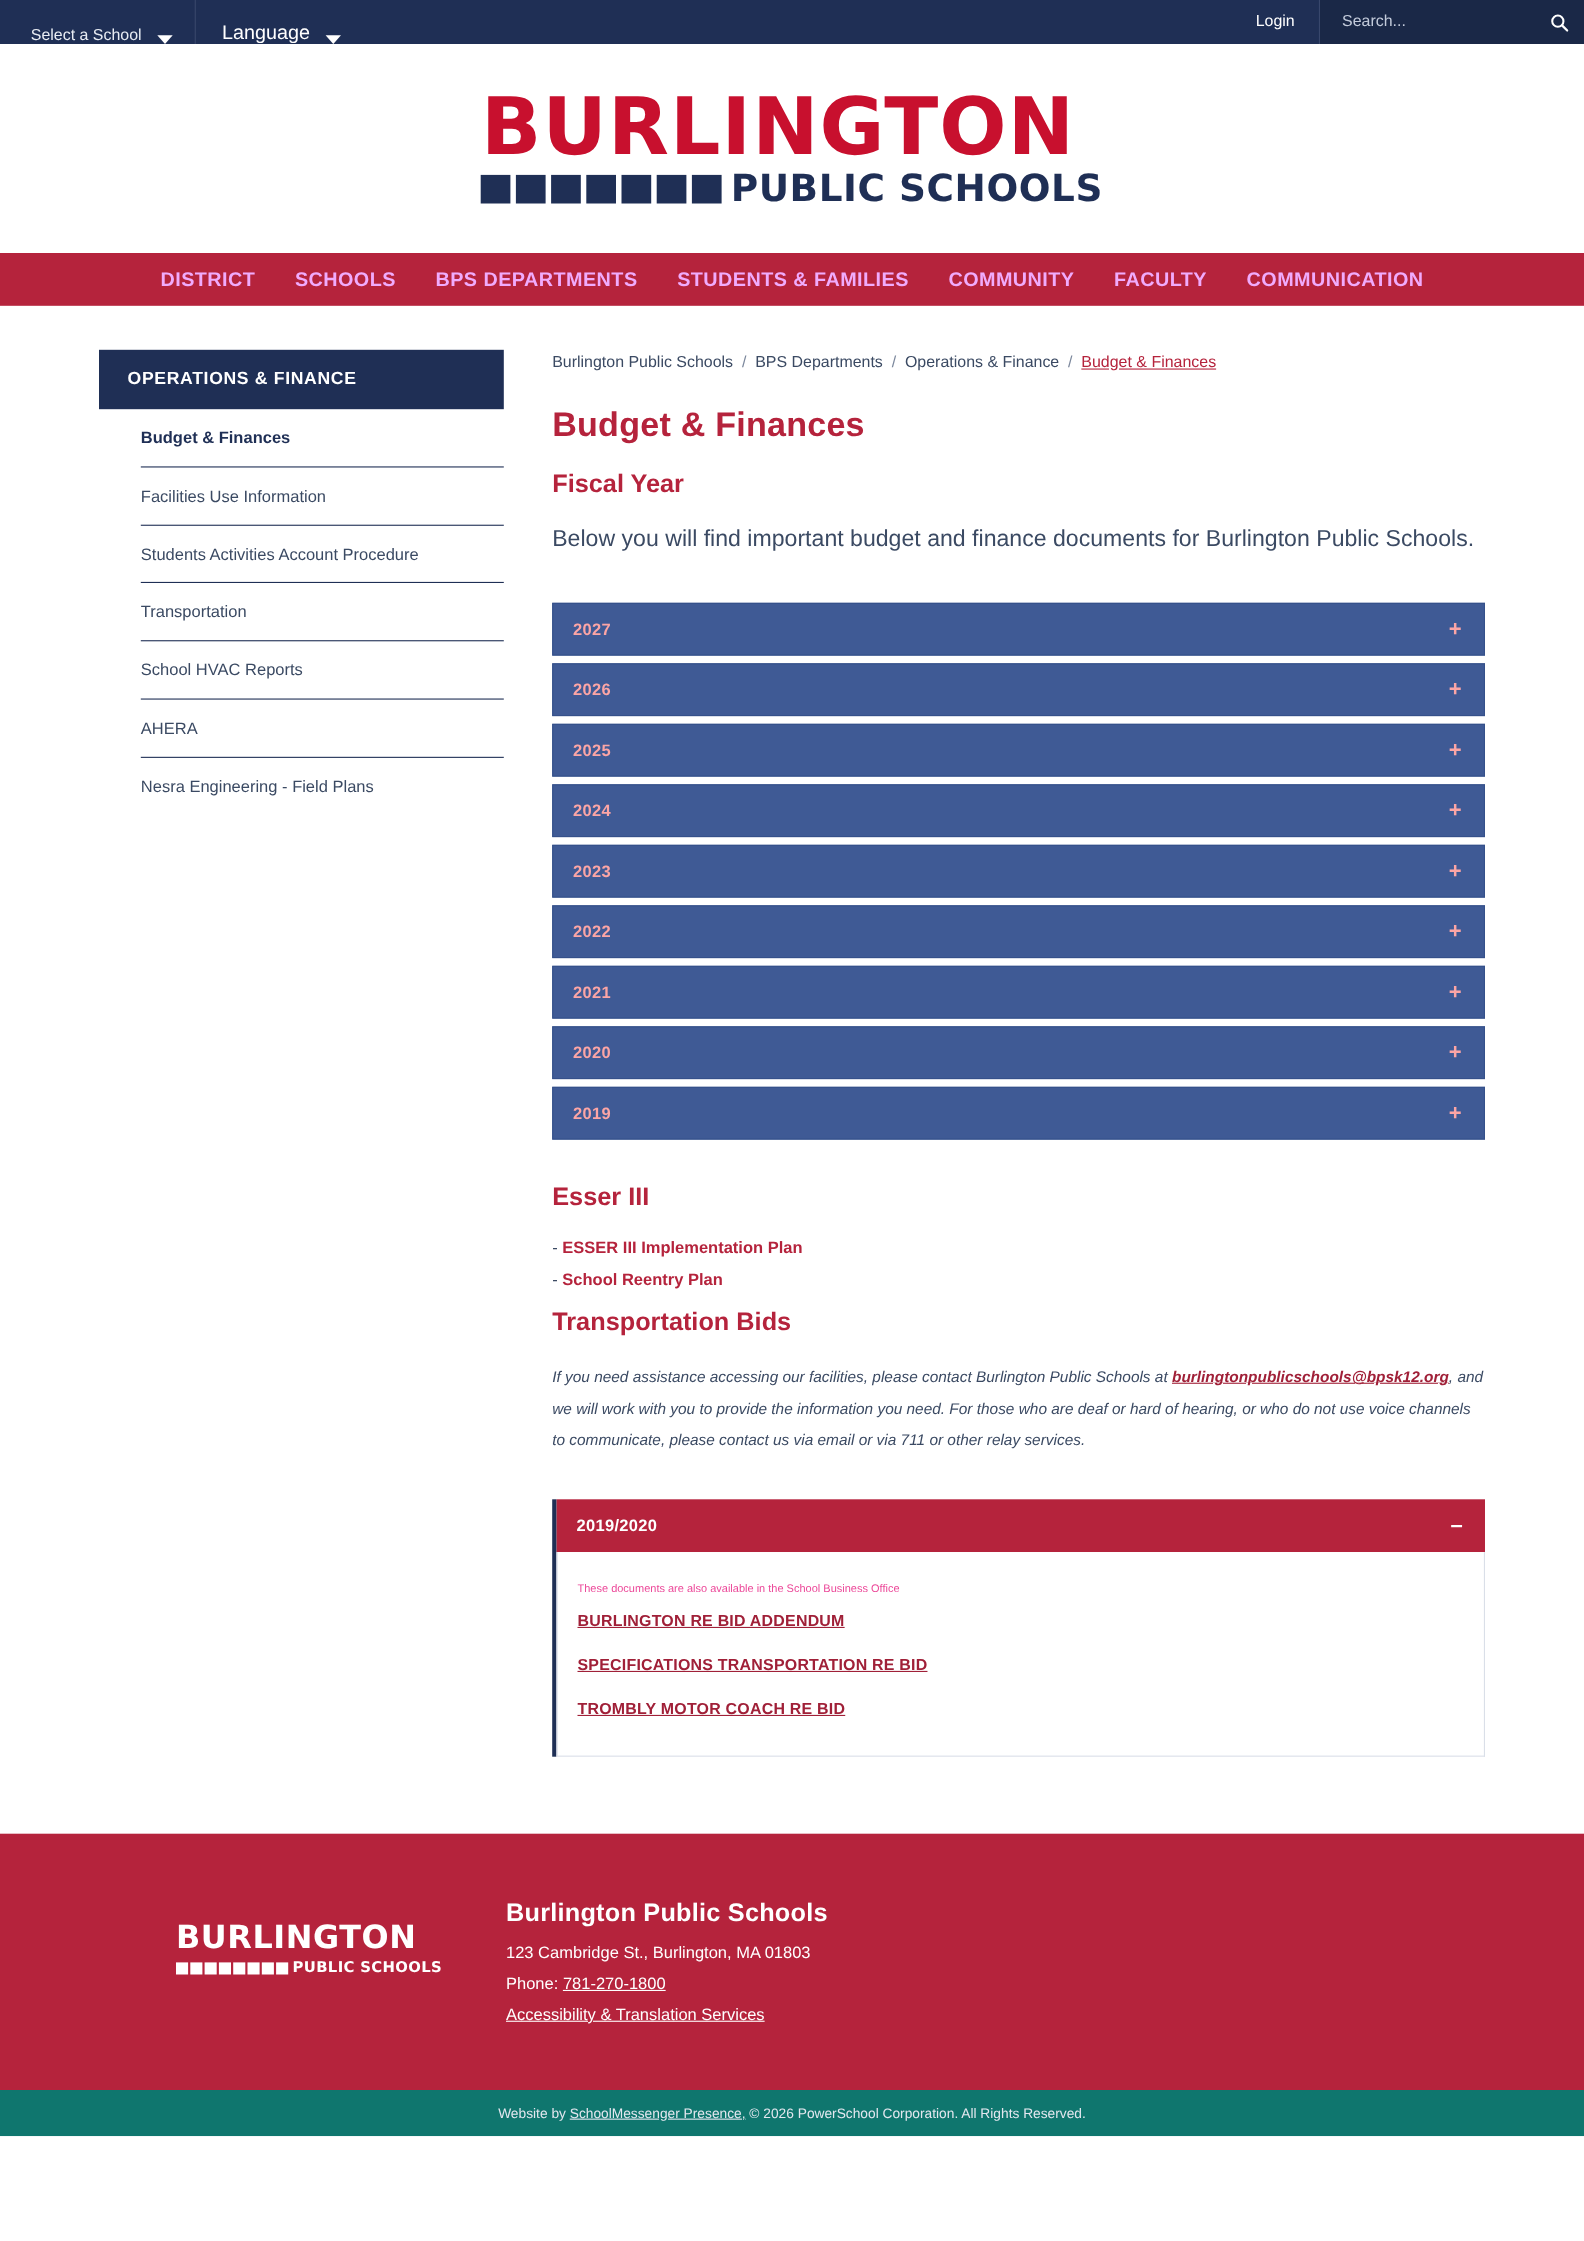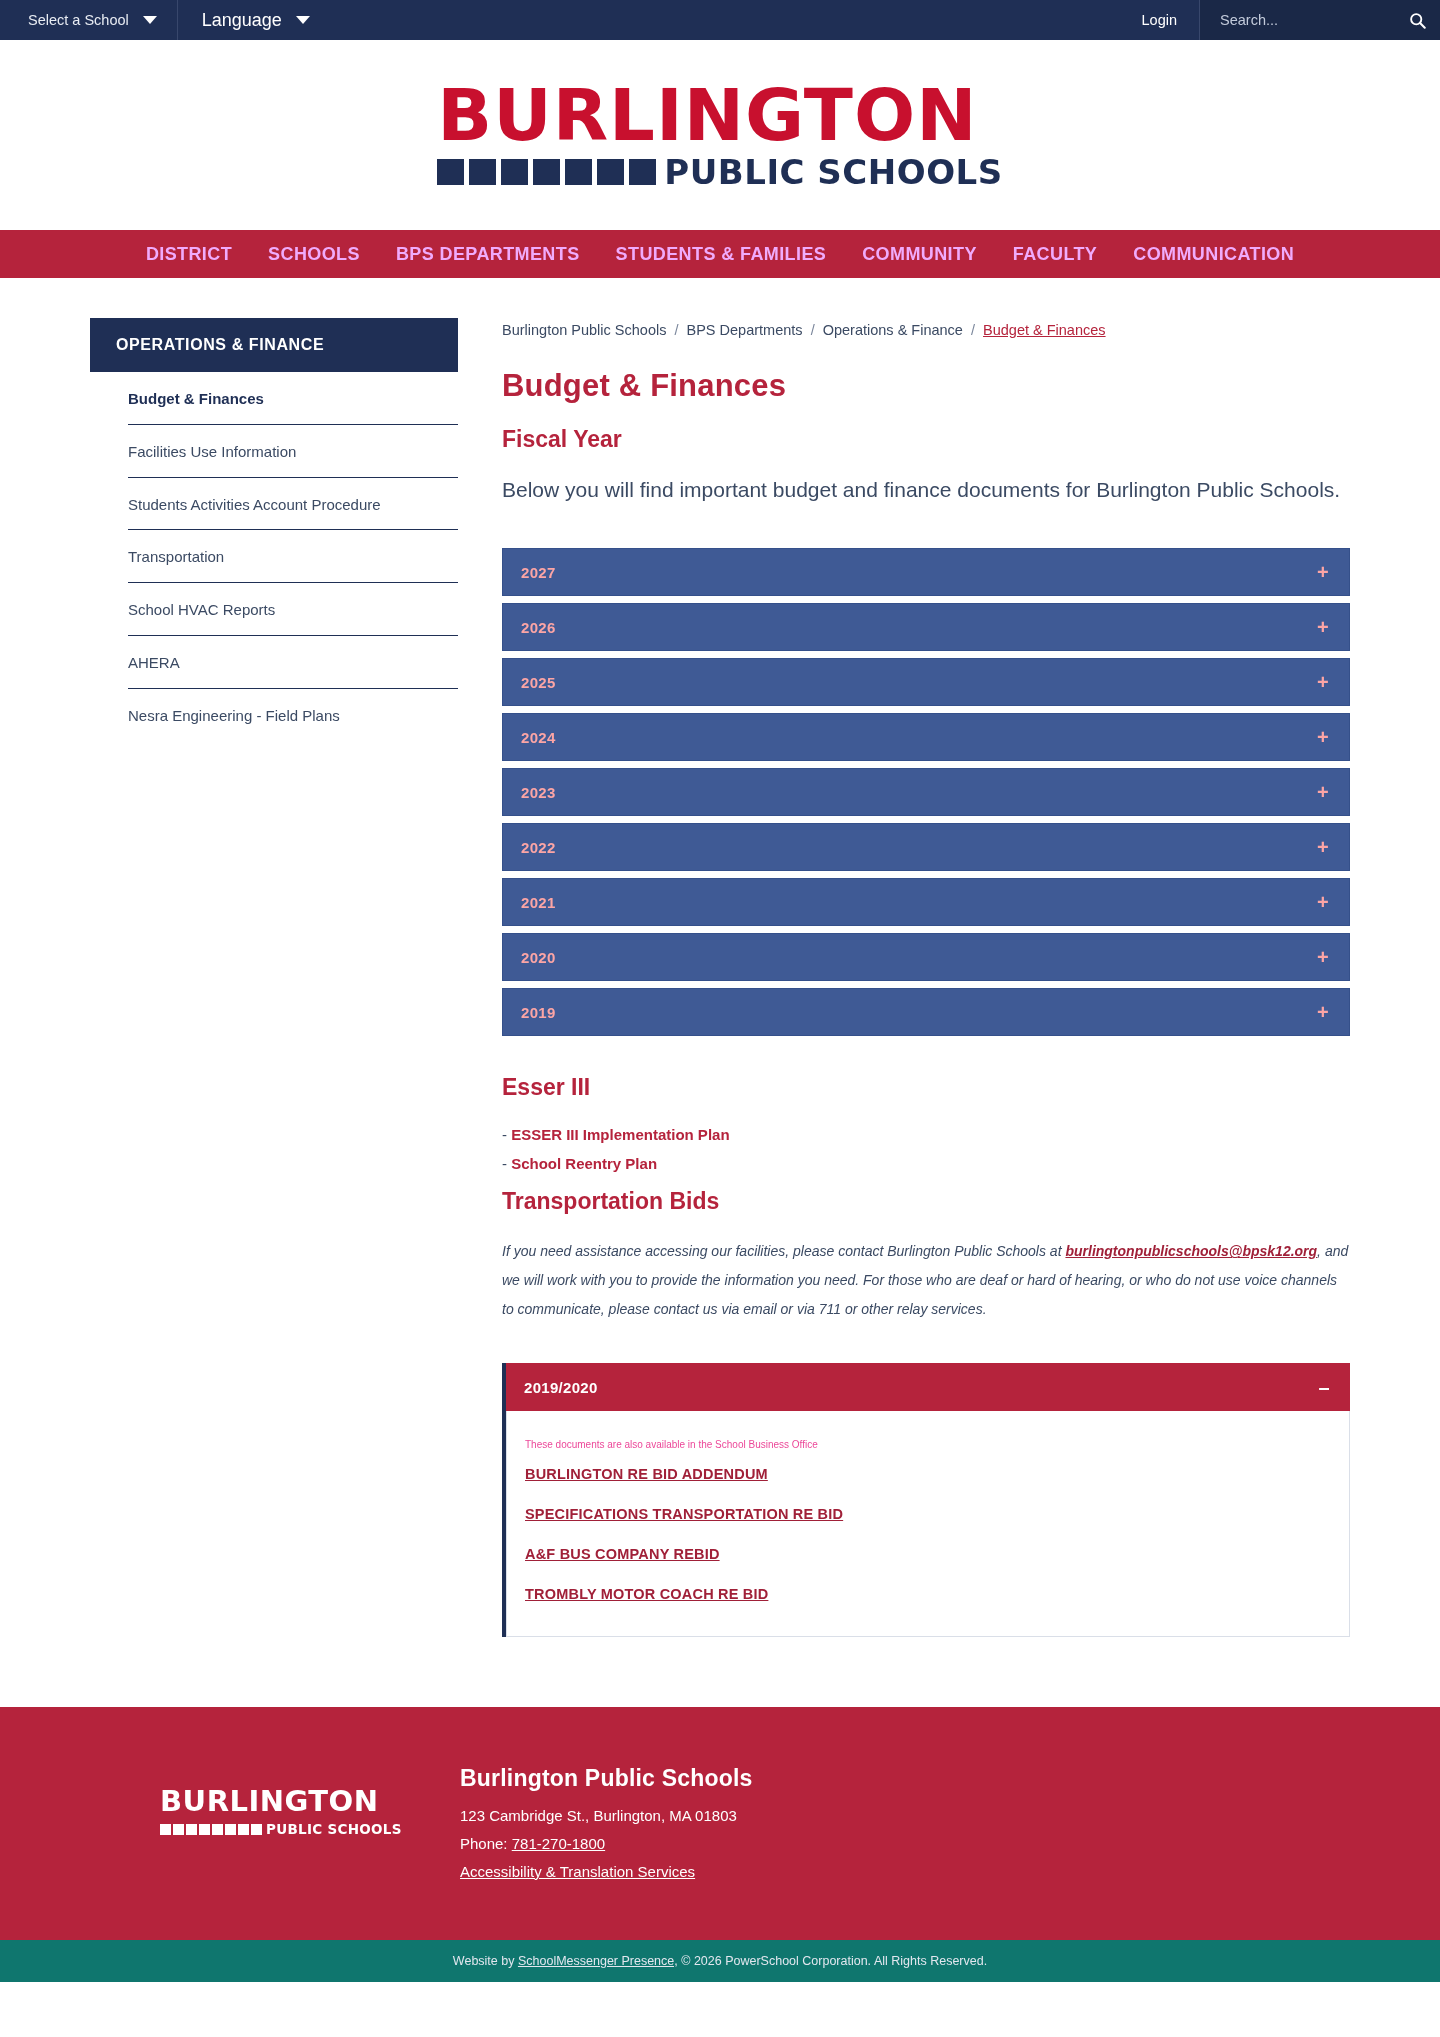--- a/index.html
+++ b/index.html
@@ -15,21 +15,21 @@
     height: 40px;
     background: #1f2f55;
     display: flex;
     align-items: stretch;
     color: #ffffff;
     font-size: 14.5px;
   }
   .util-left { display: flex; align-items: stretch; }
   .util-dd {
     display: flex;
-    align-items: center;
+    align-items: flex-end;
     gap: 14px;
     padding: 0 20px 0 28px;
     cursor: pointer;
     color: #e8ecf3;
     border-right: 1px solid #38476c;
   }
   .util-dd.lang { font-size: 18px; color: #ffffff; padding-left: 24px; border-right: none; }
   .caret {
     width: 0; height: 0;
     border-left: 7px solid transparent;
@@ -487,21 +487,20 @@
 
     <div class="acc-open">
       <div class="acc-head-open">
         <span>2019/2020</span>
         <span class="acc-sign">–</span>
       </div>
       <div class="acc-body">
         <p class="note">These documents are also available in the School Business Office</p>
         <a class="doc-link">BURLINGTON RE BID ADDENDUM</a>
         <a class="doc-link">SPECIFICATIONS TRANSPORTATION RE BID</a>
-        <a class="doc-link">A&amp;F BUS COMPANY REBID</a>
         <a class="doc-link">TROMBLY MOTOR COACH RE BID</a>
       </div>
     </div>
 
   </main>
 </div>
 
 <footer class="footer">
   <div class="footer-inner">
     <div class="footer-logo">

